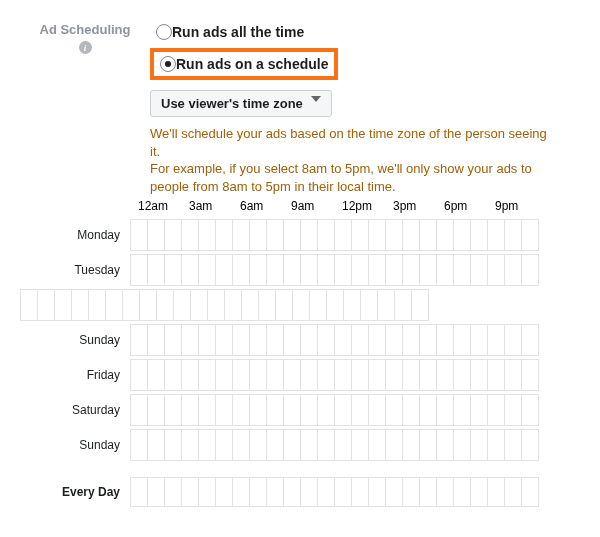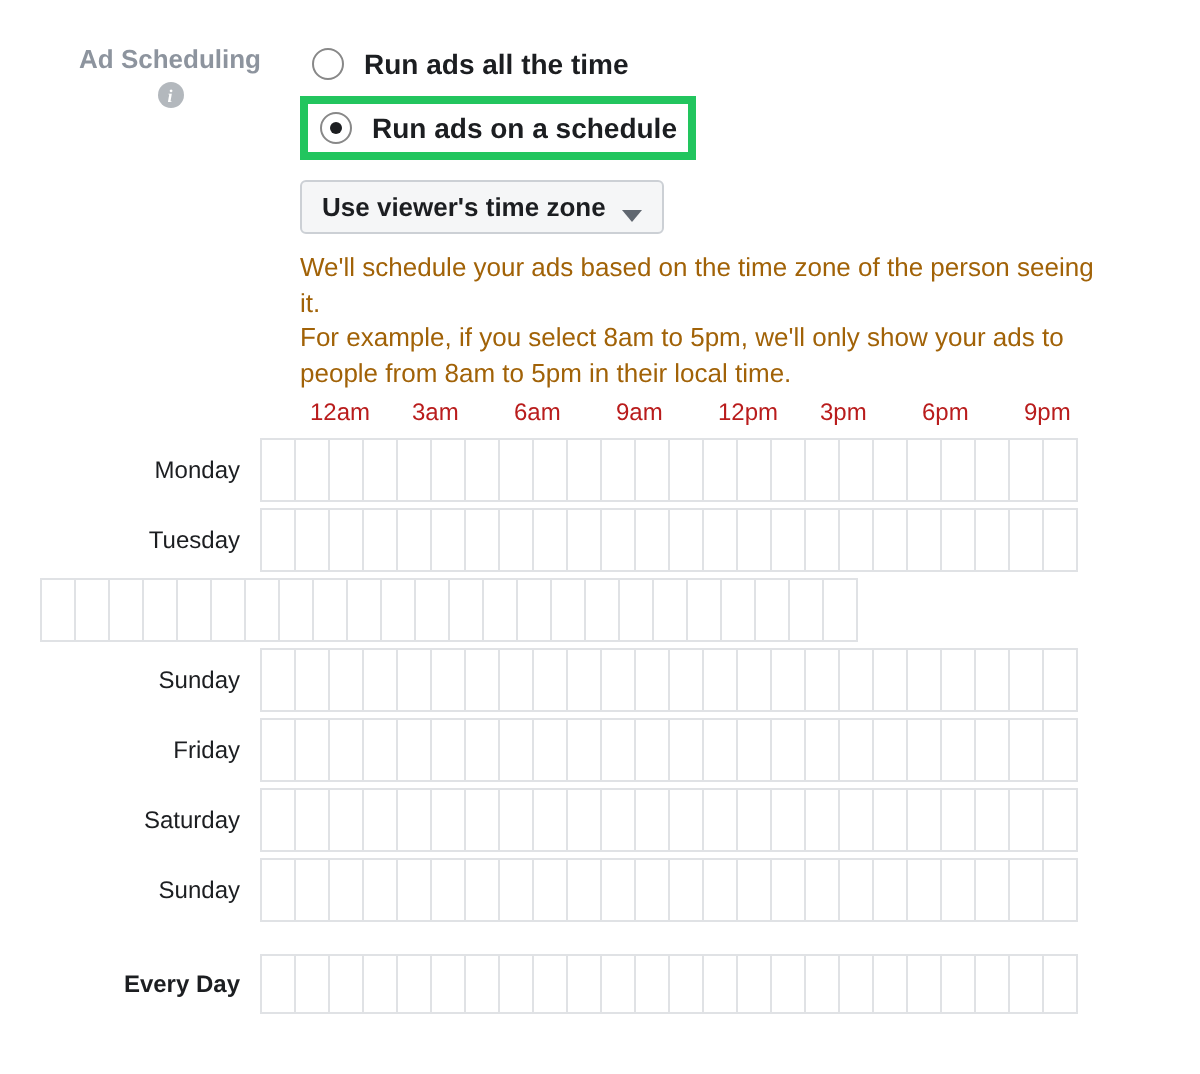--- a/index.html
+++ b/index.html
@@ -35,21 +35,20 @@
     color: #fff;
     font-size: 9px;
     font-style: italic;
     font-family: Georgia, serif;
     font-weight: bold;
   }
   .options { flex: 1; }
   .radio-row {
     display: flex;
     align-items: center;
-    gap: 10px;
     font-weight: 700;
     font-size: 14px;
     padding: 4px 6px;
     margin-bottom: 4px;
     width: fit-content;
   }
   .radio-outer {
     width: 16px; height: 16px;
     border: 1px solid #888;
     border-radius: 50%;
@@ -58,25 +57,25 @@
     justify-content: center;
     flex-shrink: 0;
     background: #fff;
   }
   .radio-inner {
     width: 6px; height: 6px;
     border-radius: 50%;
     background: #1c1e21;
   }
   .highlighted {
-    border: 4px solid #22c55e;
+    border: 4px solid #f97316;
   }
   .tz-select {
     display: inline-flex;
-    align-items: flex-end;
+    align-items: flex-start;
     gap: 8px;
     border: 1px solid #ccd0d5;
     background: #f5f6f7;
     border-radius: 3px;
     padding: 5px 10px;
     font-weight: 600;
     font-size: 13px;
     color: #1c1e21;
     margin-top: 6px;
     margin-bottom: 8px;
@@ -93,23 +92,22 @@
     line-height: 1.35;
     margin-bottom: 4px;
     max-width: 410px;
   }
   .schedule-wrap { padding-left: 0; }
   .schedule { display: flex; flex-direction: column; }
   .time-header {
     display: flex;
     margin-left: 118px;
     font-size: 12px;
-    color: #b91c1c;
+    color: #000000;
     margin-bottom: 4px;
-    justify-content: center;
   }
   .time-header div {
     width: 51px;
     text-align: left;
   }
   .day-row {
     display: flex;
     align-items: center;
     height: 35px;
   }

